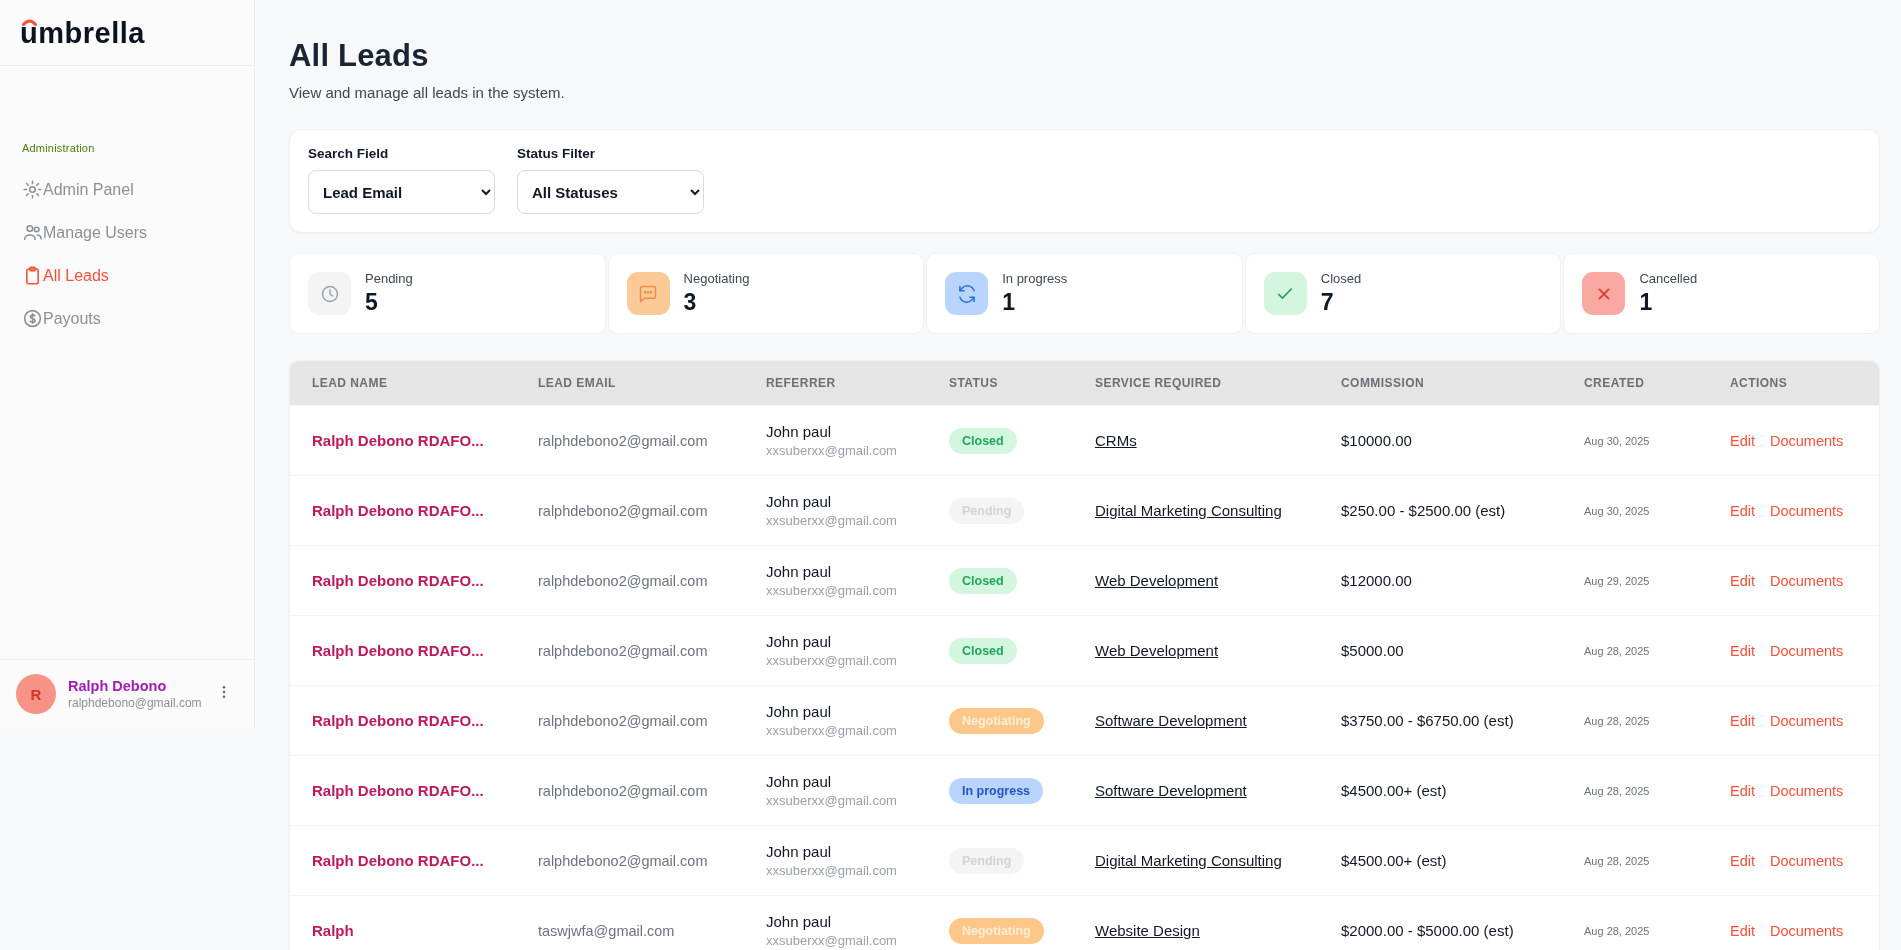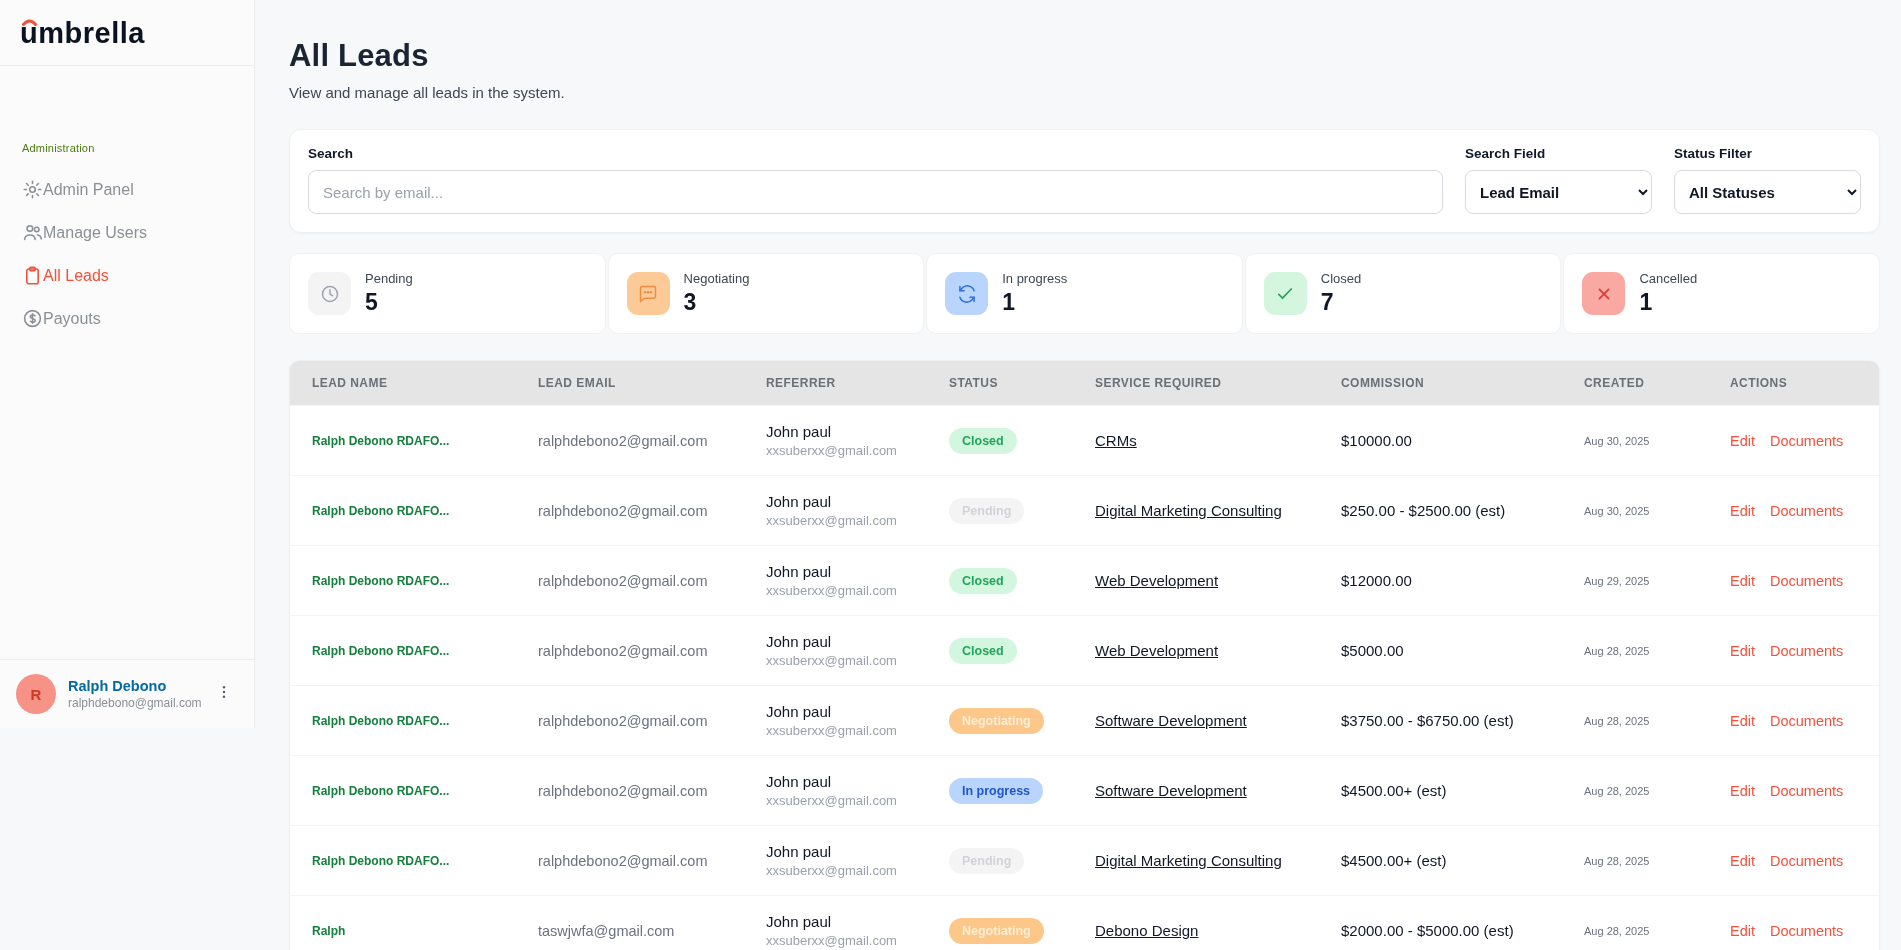--- a/index.html
+++ b/index.html
@@ -47,21 +47,21 @@
     padding:14px 16px;
     display:flex; align-items:center; gap:12px;
   }
   .avatar {
     width:40px; height:40px; border-radius:50%;
     background:#f79287; color:#cf3a28;
     display:flex; align-items:center; justify-content:center;
     font-size:15px; font-weight:700;
   }
   .user-meta { flex:1; min-width:0; }
-  .user-name { font-size:14.5px; font-weight:700; color:#0369a1; }
+  .user-name { font-size:14.5px; font-weight:700; color:#a21caf; }
   .user-email { font-size:12px; color:#8b9097; margin-top:2px; }
   .kebab { color:#6b7280; cursor:pointer; padding:4px 6px; }
   .kebab svg { width:16px; height:16px; fill:#5f6570; }
 
   
   .main { flex:1; padding:38px 21px 0 34px; }
   .page-title { font-size:31px; font-weight:800; color:#1a2433; letter-spacing:0.2px; }
   .page-subtitle { font-size:15px; color:#3f4754; margin-top:10px; }
 
   .card {
@@ -132,21 +132,21 @@
     align-items:center;
   }
   .thead {
     background:#e5e5e5;
     height:44px;
     font-size:12px; font-weight:700; letter-spacing:0.45px;
     color:#697077;
   }
   .trow { height:70px; border-top:1px solid #f3f4f6; background:#fff; }
   .cell { padding-right:12px; }
-  .cell.name { font-size:12px; font-weight:700; color:#15803d; }
+  .cell.name { font-size:15px; font-weight:700; color:#be185d; }
   .cell.email { font-size:14.5px; color:#6b7280; }
   .ref-name { font-size:15px; color:#101828; }
   .ref-email { font-size:13px; color:#9aa1ab; margin-top:3px; }
   .badge {
     display:inline-block;
     padding:6px 13px;
     border-radius:999px;
     font-size:12.5px; font-weight:700;
     white-space:nowrap;
   }
@@ -233,24 +233,20 @@
         </svg>
     </div>
   </div>
 </aside>
 
 <main class="main">
   <h1 class="page-title">All Leads</h1>
   <p class="page-subtitle">View and manage all leads in the system.</p>
 
   <div class="card filter-card">
-    <div class="field-group grow">
-      <label class="field-label">Search</label>
-      <input class="text-input" type="text" placeholder="Search by email..." style="">
-    </div>
     <div class="field-group">
       <label class="field-label">Search Field</label>
       <select class="select-input">
         <option>Lead Email</option>
       </select>
     </div>
     <div class="field-group">
       <label class="field-label">Status Filter</label>
       <select class="select-input">
         <option>All Statuses</option>
@@ -471,21 +467,21 @@
   <div class="tgrid trow">
     <div class="cell name">Ralph</div>
     <div class="cell email">taswjwfa@gmail.com</div>
     <div class="cell referrer">
       <div class="ref-name">John paul</div>
       <div class="ref-email">xxsuberxx@gmail.com</div>
     </div>
     <div class="cell">
       <span class="badge negotiating">Negotiating</span>
     </div>
-    <div class="cell service">Debono Design</div>
+    <div class="cell service">Website Design</div>
     <div class="cell commission">$2000.00 - $5000.00 (est)</div>
     <div class="cell created">Aug 28, 2025</div>
     <div class="cell actions">
       <a class="link">Edit</a>
       <a class="link">Documents</a>
     </div>
   </div>
 </div>
   </div>
 </main>

